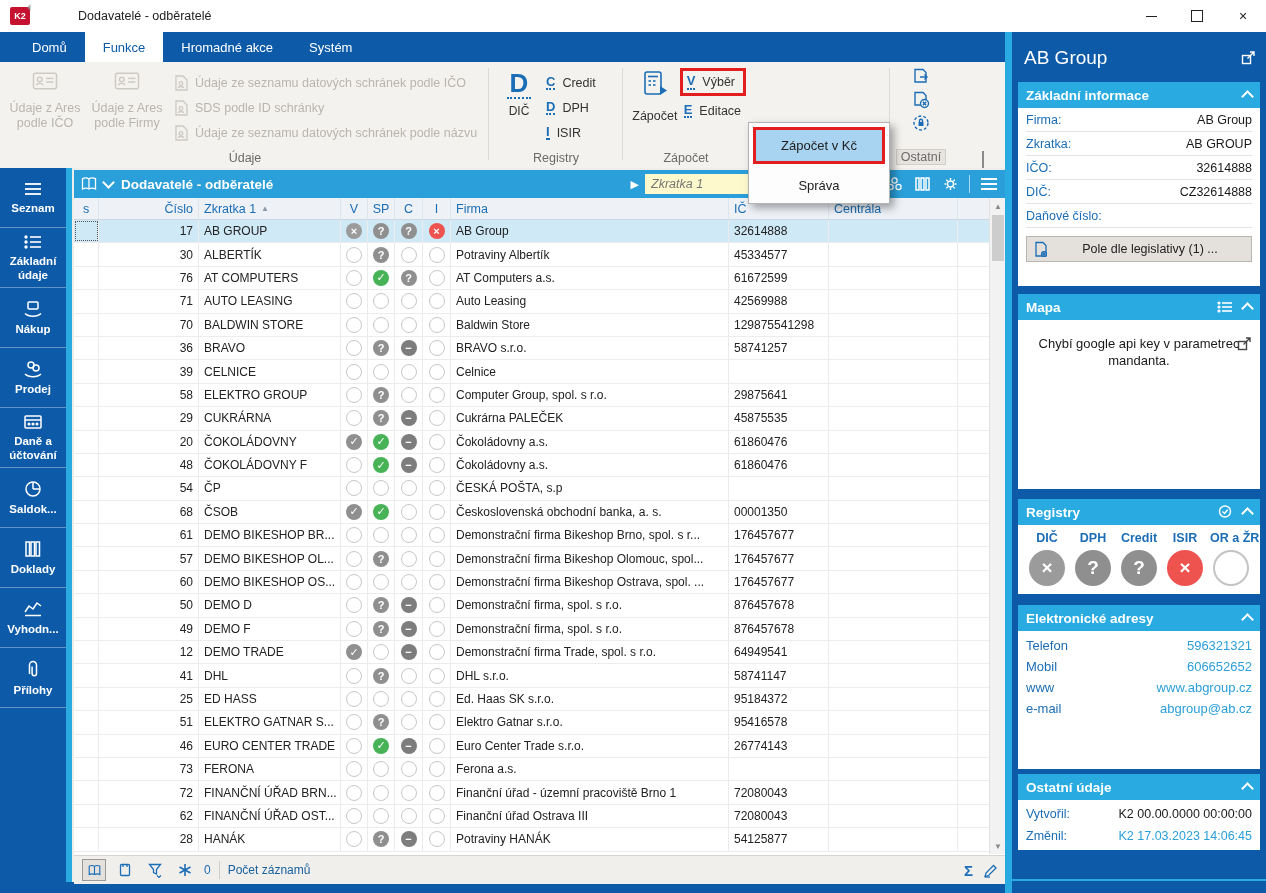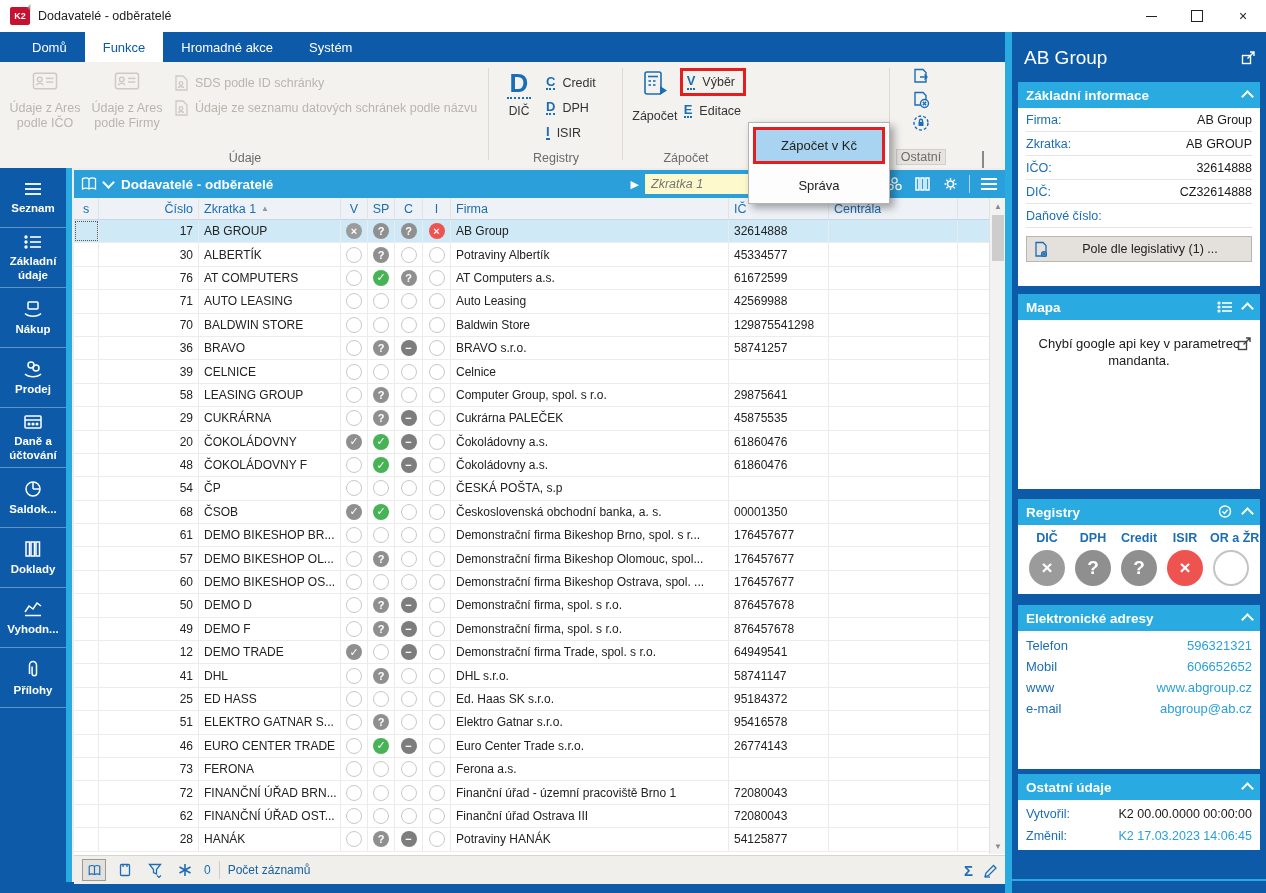--- a/index.html
+++ b/index.html
@@ -2,21 +2,21 @@
 <html><head>
 <meta charset="utf-8">
 <style>
   html,body{margin:0;padding:0;}
   body{font-family:"Liberation Sans","DejaVu Sans",sans-serif;background:#444;}
   #app{position:relative;width:1266px;height:893px;background:#0d5ba8;overflow:hidden;}
   svg{display:block;}
   .ico{display:inline-block;flex:none;}
 
   
-  .titlebar{position:absolute;left:0;top:0;width:1266px;height:32px;background:#fff;display:flex;align-items:center;border-bottom:1px solid #e3e3e3;}
+  .titlebar{position:absolute;left:0;top:0;width:1266px;height:32px;background:#fff;display:flex;align-items:center;border-bottom:1px solid #e3e3e3;gap:40px;}
   .k2logo{width:20px;height:18px;background:#c41230;color:#fff;font-size:9px;font-weight:bold;display:flex;align-items:center;justify-content:center;margin:0 8px 0 10px;border-radius:2px;position:relative;}
   .k2logo::after{content:"";position:absolute;right:-3px;top:-2px;border-left:5px solid #8e8e8e;border-top:5px solid transparent;transform:rotate(45deg);opacity:.7;}
   .wtitle{font-size:12.5px;color:#222;}
   .winbtns{margin-left:auto;display:flex;height:32px;}
   .winbtn{width:46px;height:32px;display:flex;align-items:center;justify-content:center;color:#222;font-size:14px;}
   .glyph-min{width:11px;height:1px;background:#222;}
   .glyph-max{width:10px;height:10px;border:1px solid #222;}
 
   
   .tabbar{position:absolute;left:0;top:32px;width:1266px;height:30px;background:#0d5ba8;display:flex;align-items:stretch;padding-left:14px;box-sizing:border-box;}
@@ -194,20 +194,28 @@
               <circle cx="7" cy="9" r="2.2"></circle>
               <path d="M4 14.5c0-2.3 6-2.3 6 0"></path>
               <line x1="13" y1="8" x2="20" y2="8"></line>
               <line x1="13" y1="11.5" x2="20" y2="11.5"></line>
             </svg>
             <div>Údaje z Ares</div><div>podle Firmy</div>
           </div>
         </div>
       <div class="udaje-menu">
 
+          <div class="umi">
+            <svg class="ico" width="15" height="16" viewBox="0 0 15 16" fill="none" stroke="#cdc9c3" stroke-width="1.3">
+              <path d="M2 1h7l4 4v10H2z"></path>
+              <circle cx="7" cy="8.5" r="1.8"></circle>
+              <path d="M4.5 13c0-2 5-2 5 0"></path>
+            </svg>
+            <span>Údaje ze seznamu datových schránek podle IČO</span>
+          </div>
 
           <div class="umi">
             <svg class="ico" width="15" height="16" viewBox="0 0 15 16" fill="none" stroke="#cdc9c3" stroke-width="1.3">
               <path d="M2 1h7l4 4v10H2z"></path>
               <circle cx="7" cy="8.5" r="1.8"></circle>
               <path d="M4.5 13c0-2 5-2 5 0"></path>
             </svg>
             <span>SDS podle ID schránky</span>
           </div>
 
@@ -617,21 +625,21 @@
           </div>
           <div class="c">Celnice</div>
           <div class="c"></div>
           <div class="c"></div>
           <div class="c" style="border-right:none;"></div>
         </div>
 
         <div class="trow">
           <div class="c cs"></div>
           <div class="c cnum">58</div>
-          <div class="c">LEASING GROUP</div>
+          <div class="c">ELEKTRO GROUP</div>
           <div class="c cst">
             <span class="st none"></span>
           </div>
           <div class="c cst">
             <span class="st gq"></span>
           </div>
           <div class="c cst">
             <span class="st none"></span>
           </div>
           <div class="c cst">

